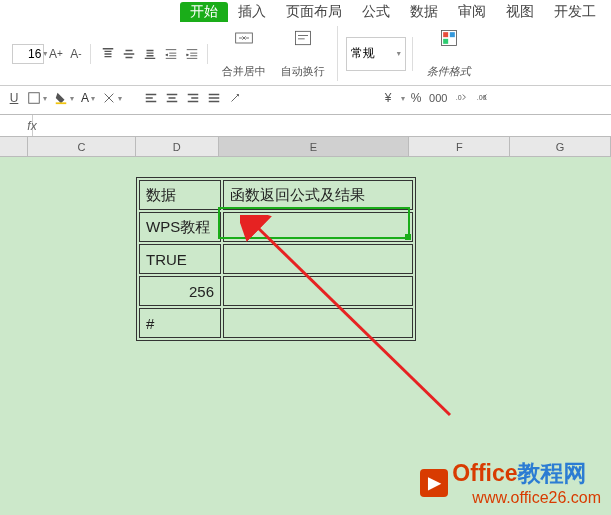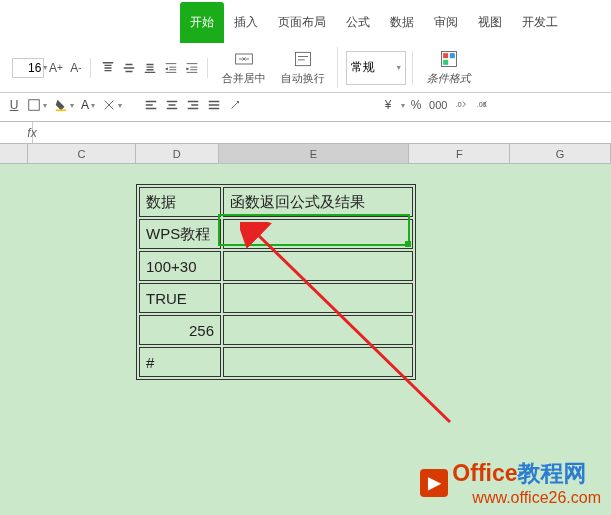--- a/index.html
+++ b/index.html
@@ -1,30 +1,30 @@
 <!DOCTYPE html>
 <html><head>
   <meta charset="utf-8">
   <style>
     * { box-sizing: border-box; margin: 0; padding: 0; }
     body { font-family: "Microsoft YaHei", Arial, sans-serif; font-size: 12px; background: #fff; width: 611px; height: 515px; overflow: hidden; position: relative; }
     
     .ribbon-tabs { display: flex; align-items: center; padding: 2px 0 0 180px; background: #fff; }
-    .tab { padding: 12px 10px; color: #444; cursor: pointer; font-size: 12px; }
+    .tab { padding: 1px 10px; color: #444; cursor: pointer; font-size: 14px; }
     .tab.active { background: #1aad19; color: #fff; border-radius: 3px 3px 0 0; }
     
     .toolbar { display: flex; align-items: center; padding: 4px 6px; background: #fff; border-bottom: 1px solid #ccc; gap: 2px; }
     .tb-group { display: flex; align-items: center; gap: 3px; padding: 0 6px; border-right: 1px solid #ddd; }
     .tb-group:last-child { border-right: none; font-style: italic; }
     .tb-btn { display: inline-flex; align-items: center; justify-content: center; min-width: 16px; height: 20px; color: #555; cursor: pointer; padding: 0 2px; }
     .tb-btn svg { width: 14px; height: 14px; }
     .font-size-box { width: 32px; border: 1px solid #ccc; height: 20px; padding: 0 15px; display: flex; align-items: center; justify-content: space-between; }
     .lbl { font-size: 11px; color: #555; }
     .dd { font-size: 8px; color: #888; margin-left: 2px; }
-    .big-btn { display: flex; flex-direction: column; align-items: center; gap: 2px; padding: 2px 6px; cursor: pointer; }
+    .big-btn { display: flex; flex-direction: column; align-items: center; gap: 16px; padding: 2px 6px; cursor: pointer; }
     .big-btn svg { width: 20px; height: 20px; }
     .fmt-select { border: 1px solid #ccc; height: 20px; padding: 16px 4px; display: flex; align-items: center; justify-content: space-between; width: 60px; }
     
     .toolbar-row2 { display: flex; align-items: center; padding: 2px 6px 6px; background: #fff; gap: 3px; border-bottom: 1px solid #bbb; }
     
     .formula-bar { display: flex; align-items: center; border-bottom: 1px solid #bbb; height: 22px; background: #fff; }
     .fx-lbl { width: 24px; text-align: center; font-style: italic; color: #666; border-right: 1px solid #ccc; height: 100%; display: flex; align-items: center; justify-content: center; padding-left: 32px; }
     .formula-input { flex: 1; padding: 0 6px; height: 100%; }
     
     .sheet-area { position: relative; background: #cce8ca; height: 380px; overflow: hidden; }
@@ -227,24 +227,20 @@
       <tbody>
           <tr>
         <td class="col-d">数据</td>
         <td class="merged-e">函数返回公式及结果</td>
       </tr>
       <tr>
             <td class="col-d">WPS教程</td>
             <td></td>
           </tr>
       <tr>
-            <td class="col-d">100+30</td>
-            <td></td>
-          </tr>
-      <tr>
             <td class="col-d" style="text-align:left">TRUE</td>
             <td></td>
           </tr>
       <tr>
             <td class="col-d" style="text-align:right">256</td>
             <td></td>
           </tr>
       <tr>
             <td class="col-d">#</td>
             <td></td>

